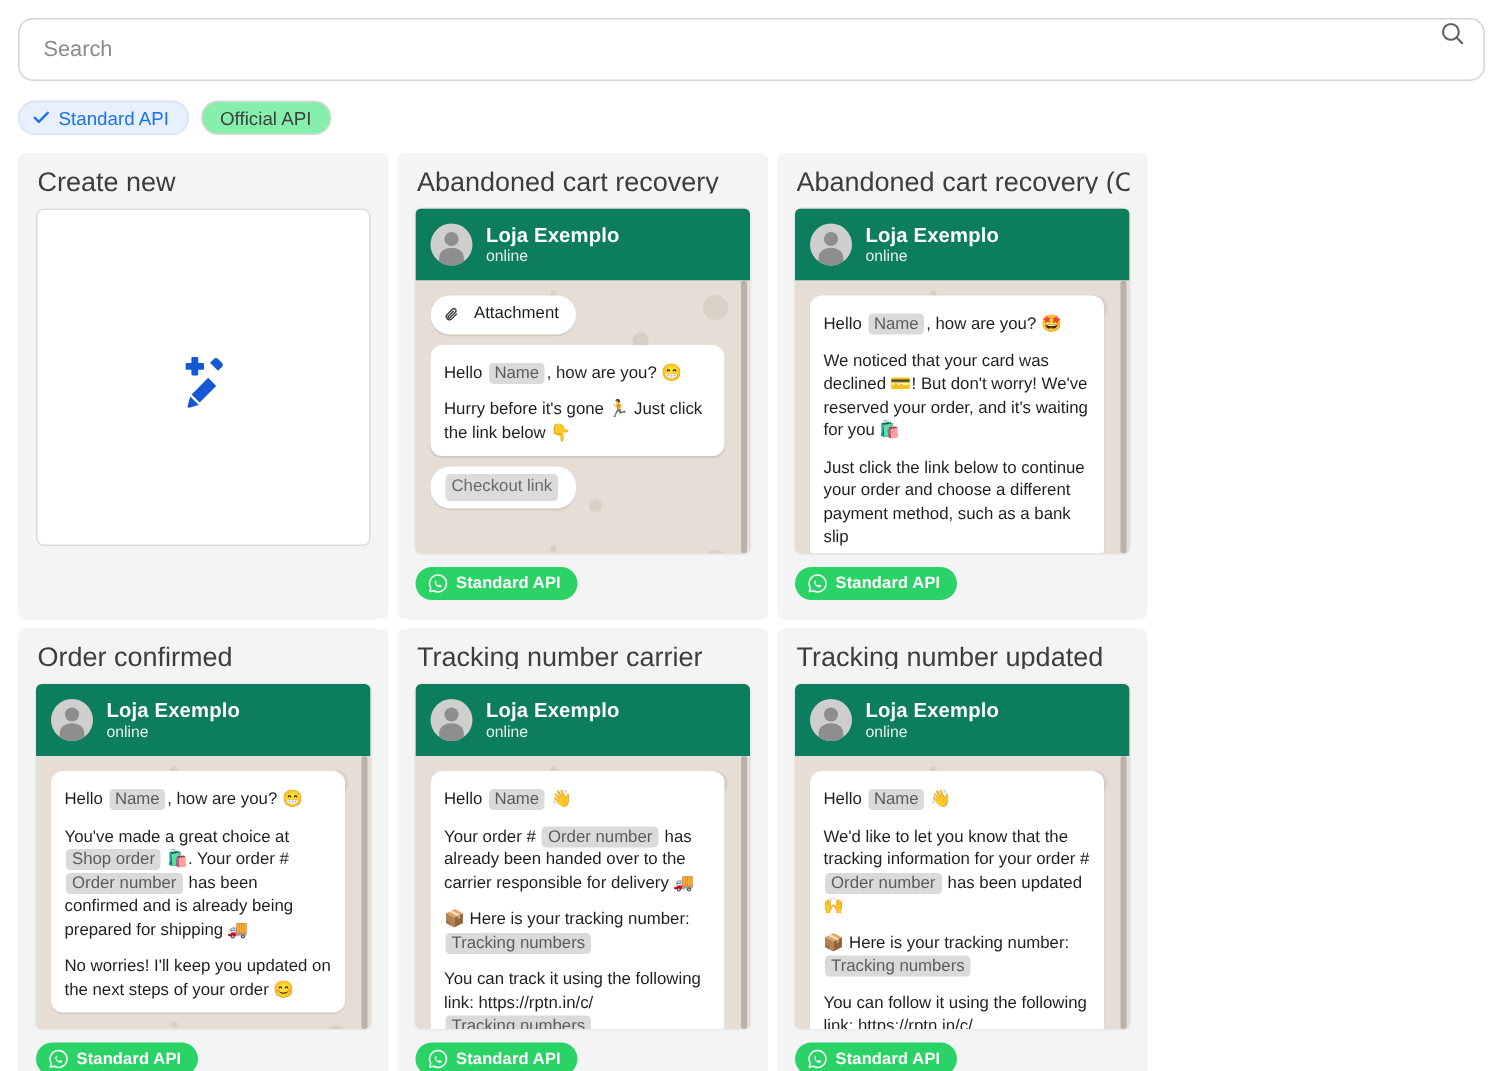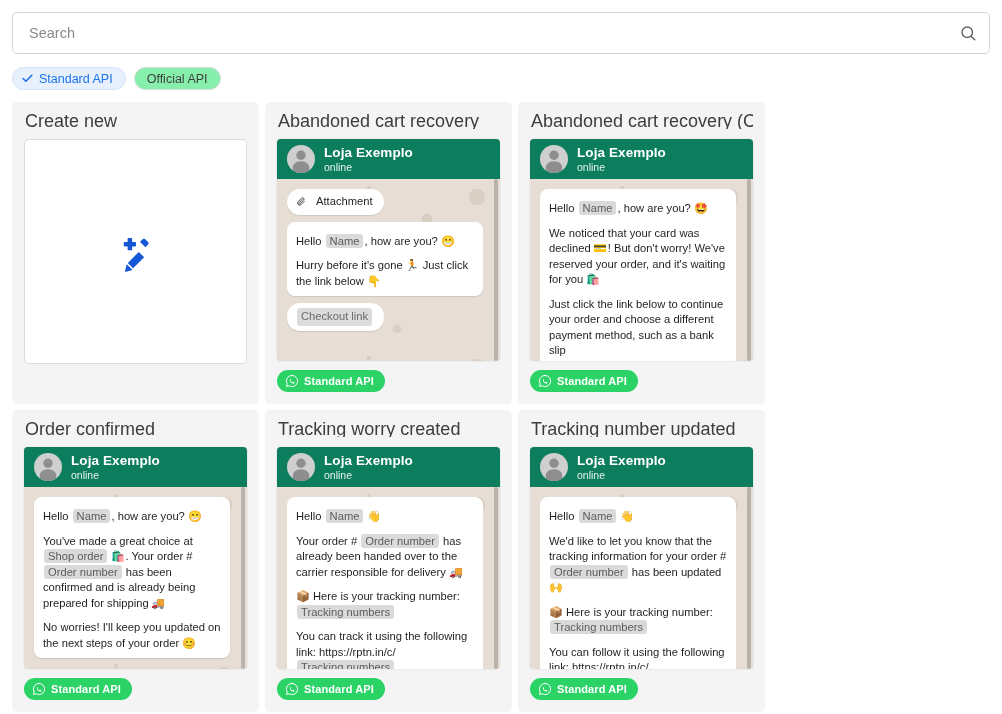--- a/index.html
+++ b/index.html
@@ -12,23 +12,23 @@
     -webkit-font-smoothing: antialiased;
   }
 
   .page { width: 1002px; height: 714px; position: relative; overflow: hidden; }
 
   
   .search-wrap {
     margin: 12px 12px 0 12px;
     height: 42px;
     border: 1px solid #d4d4d4;
-    border-radius: 5px;
+    border-radius: 10px;
     display: flex;
-    align-items: center;
+    align-items: flex-start;
     padding: 0 12px 0 14px;
     background: #fff;
   }
   .search-input {
     flex: 1 1 auto;
     border: none; outline: none;
     font-family: "Liberation Sans", sans-serif;
     font-size: 14.5px;
     color: #3c3c3c;
     background: transparent;
@@ -99,21 +99,21 @@
 
   
   .wa {
     border-radius: 4px;
     overflow: hidden;
     background: #ddd5cb;
     box-shadow: 0 0 0 1px rgba(0,0,0,.04);
   }
   .wa-header {
     background: #0c7d5d;
-    height: 40px;
+    height: 48px;
     display: flex;
     align-items: center;
     gap: 9px;
     padding: 0 10px;
   }
   .wa-avatar {
     width: 28px; height: 28px; border-radius: 50%;
     background: #cfcfcf; flex: 0 0 auto;
     display:flex; align-items:flex-end; justify-content:center;
     overflow:hidden;
@@ -342,21 +342,21 @@
           </div>
         </div><div class="api-badge">
           <span>
             <svg class="wa-icon" viewBox="0 0 24 24" fill="none" stroke="currentColor" stroke-width="1.7" stroke-linecap="round" stroke-linejoin="round">
               <path d="M12 2.4A9.6 9.6 0 0 0 3.7 16.9L2.7 21.3l4.6-1A9.6 9.6 0 1 0 12 2.4z"></path>
               <path d="M8.9 8c.3-.1.6 0 .8.4l.7 1.5c.1.3.1.5-.1.7l-.5.6c-.2.2-.2.4 0 .7.6 1 1.5 1.8 2.6 2.3.3.1.5.1.7-.1l.5-.6c.2-.2.4-.3.7-.2l1.5.7c.3.1.5.4.4.8-.2 1-1.1 1.6-2.1 1.6-2.9-.2-5.6-2.9-5.8-5.8 0-1 .6-1.9 1.6-2.1z" fill="currentColor" stroke="none"></path>
             </svg>
           </span>
           <span>Standard API</span>
         </div></div>
-      <div class="card"><div class="card-title">Tracking worry created</div><div class="wa">
+      <div class="card"><div class="card-title">Tracking number carrier</div><div class="wa">
           <div class="wa-header">
             <span class="wa-avatar">
               <svg viewBox="0 0 28 28" fill="currentColor">
                 <circle cx="14" cy="10.3" r="4.7"></circle>
                 <path d="M14 16.2c-5 0-8.2 2.9-8.2 6.4V28h16.4v-5.4c0-3.5-3.2-6.4-8.2-6.4z"></path>
               </svg>
             </span>
             <span class="wa-names">
               <div class="wa-name">Loja Exemplo</div>
               <div class="wa-status">online</div>

